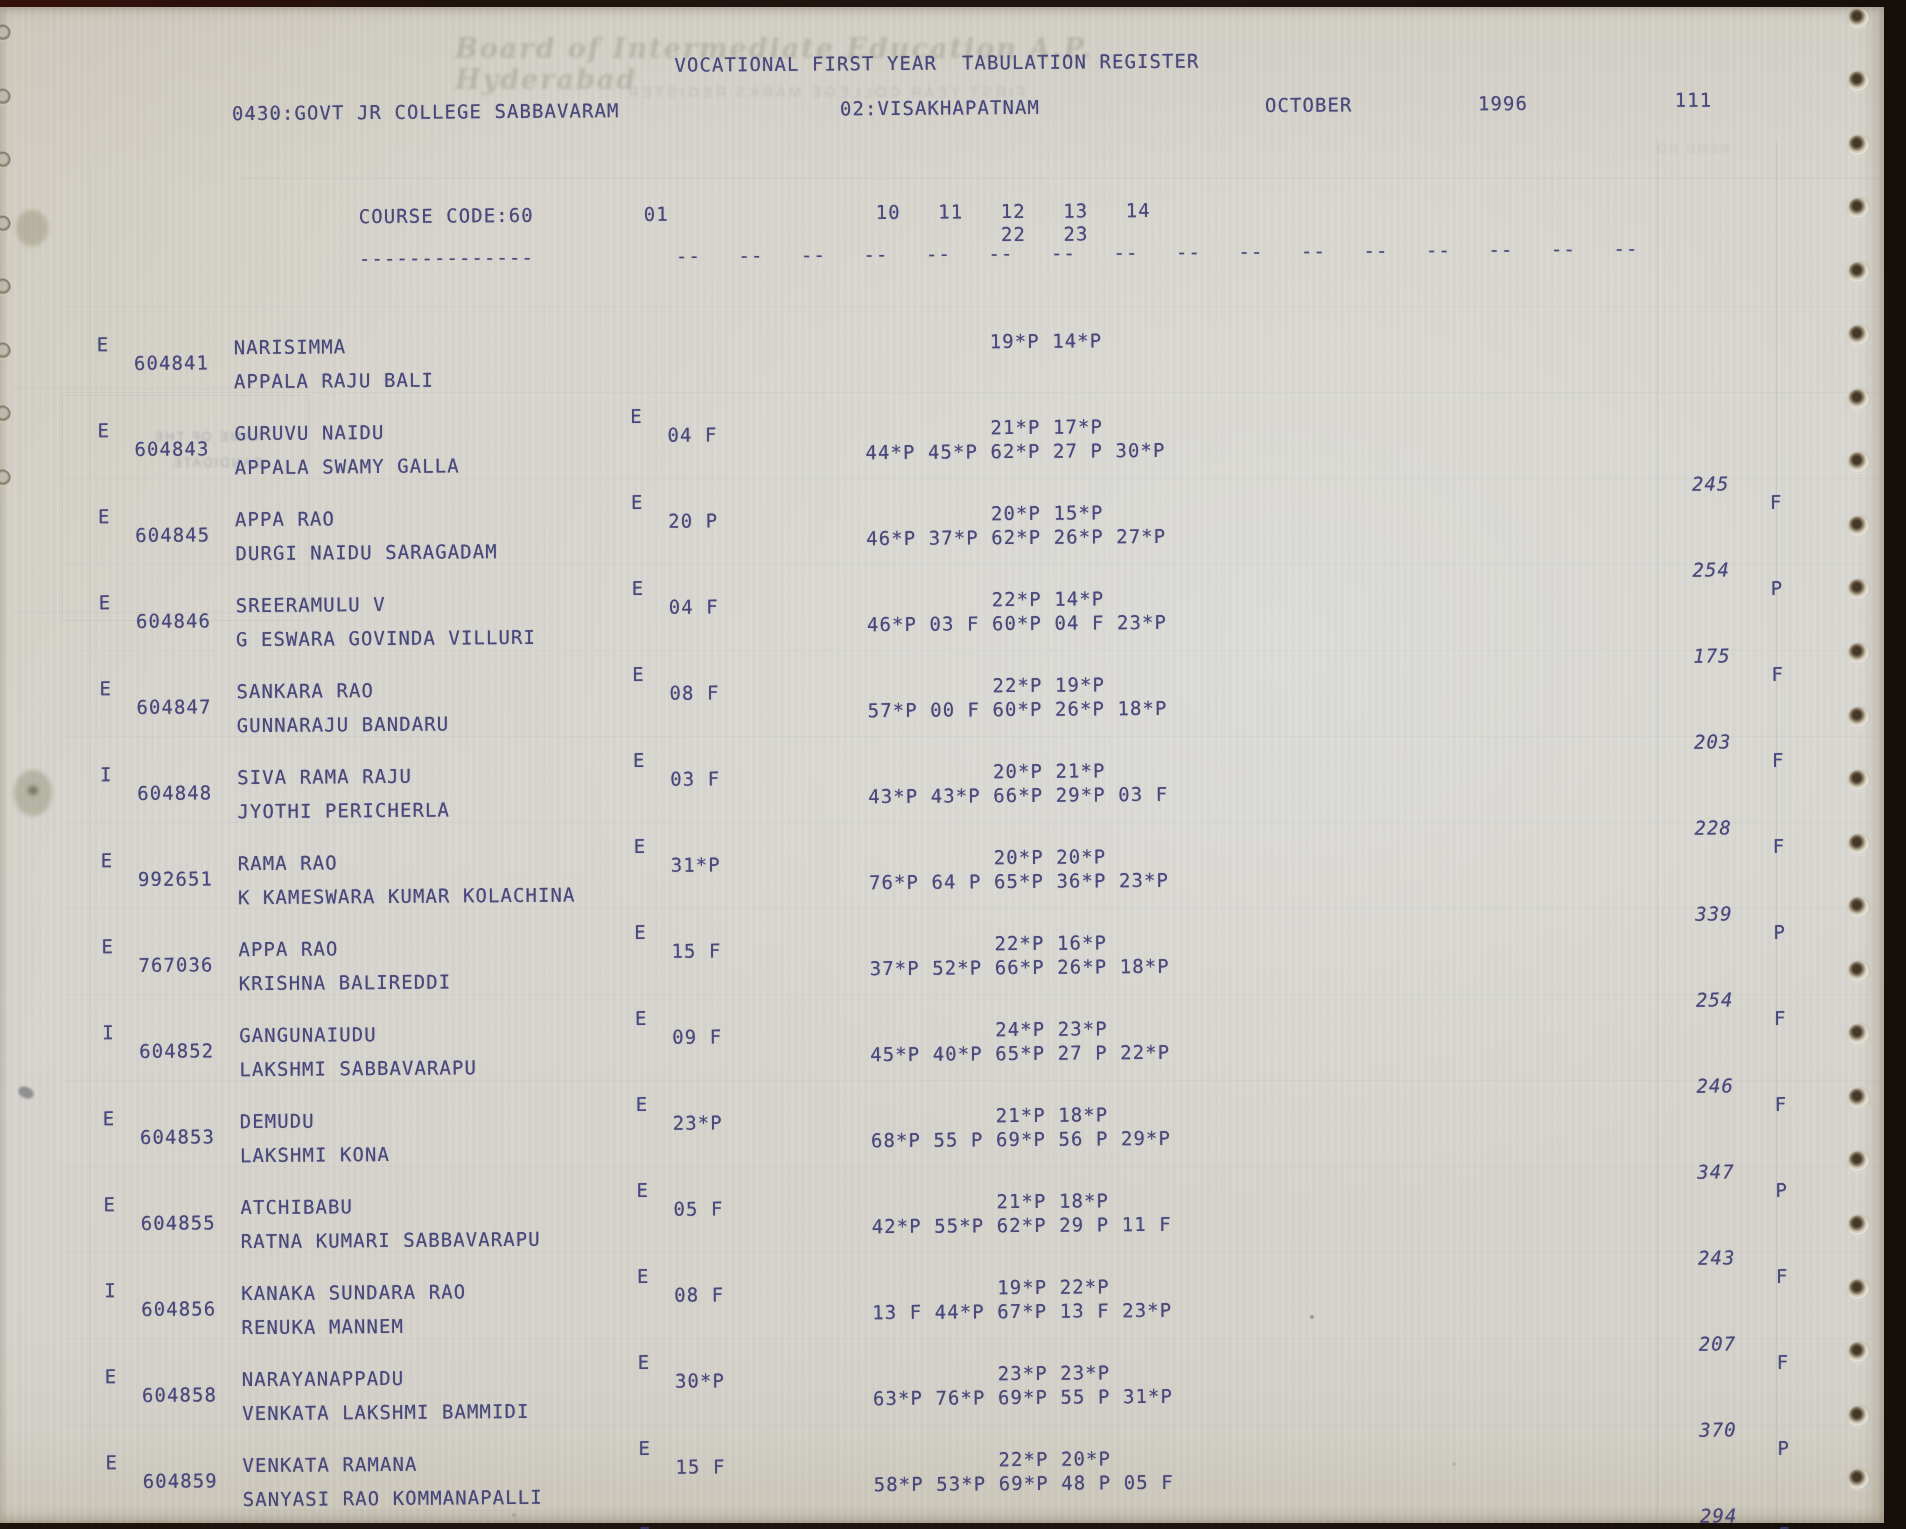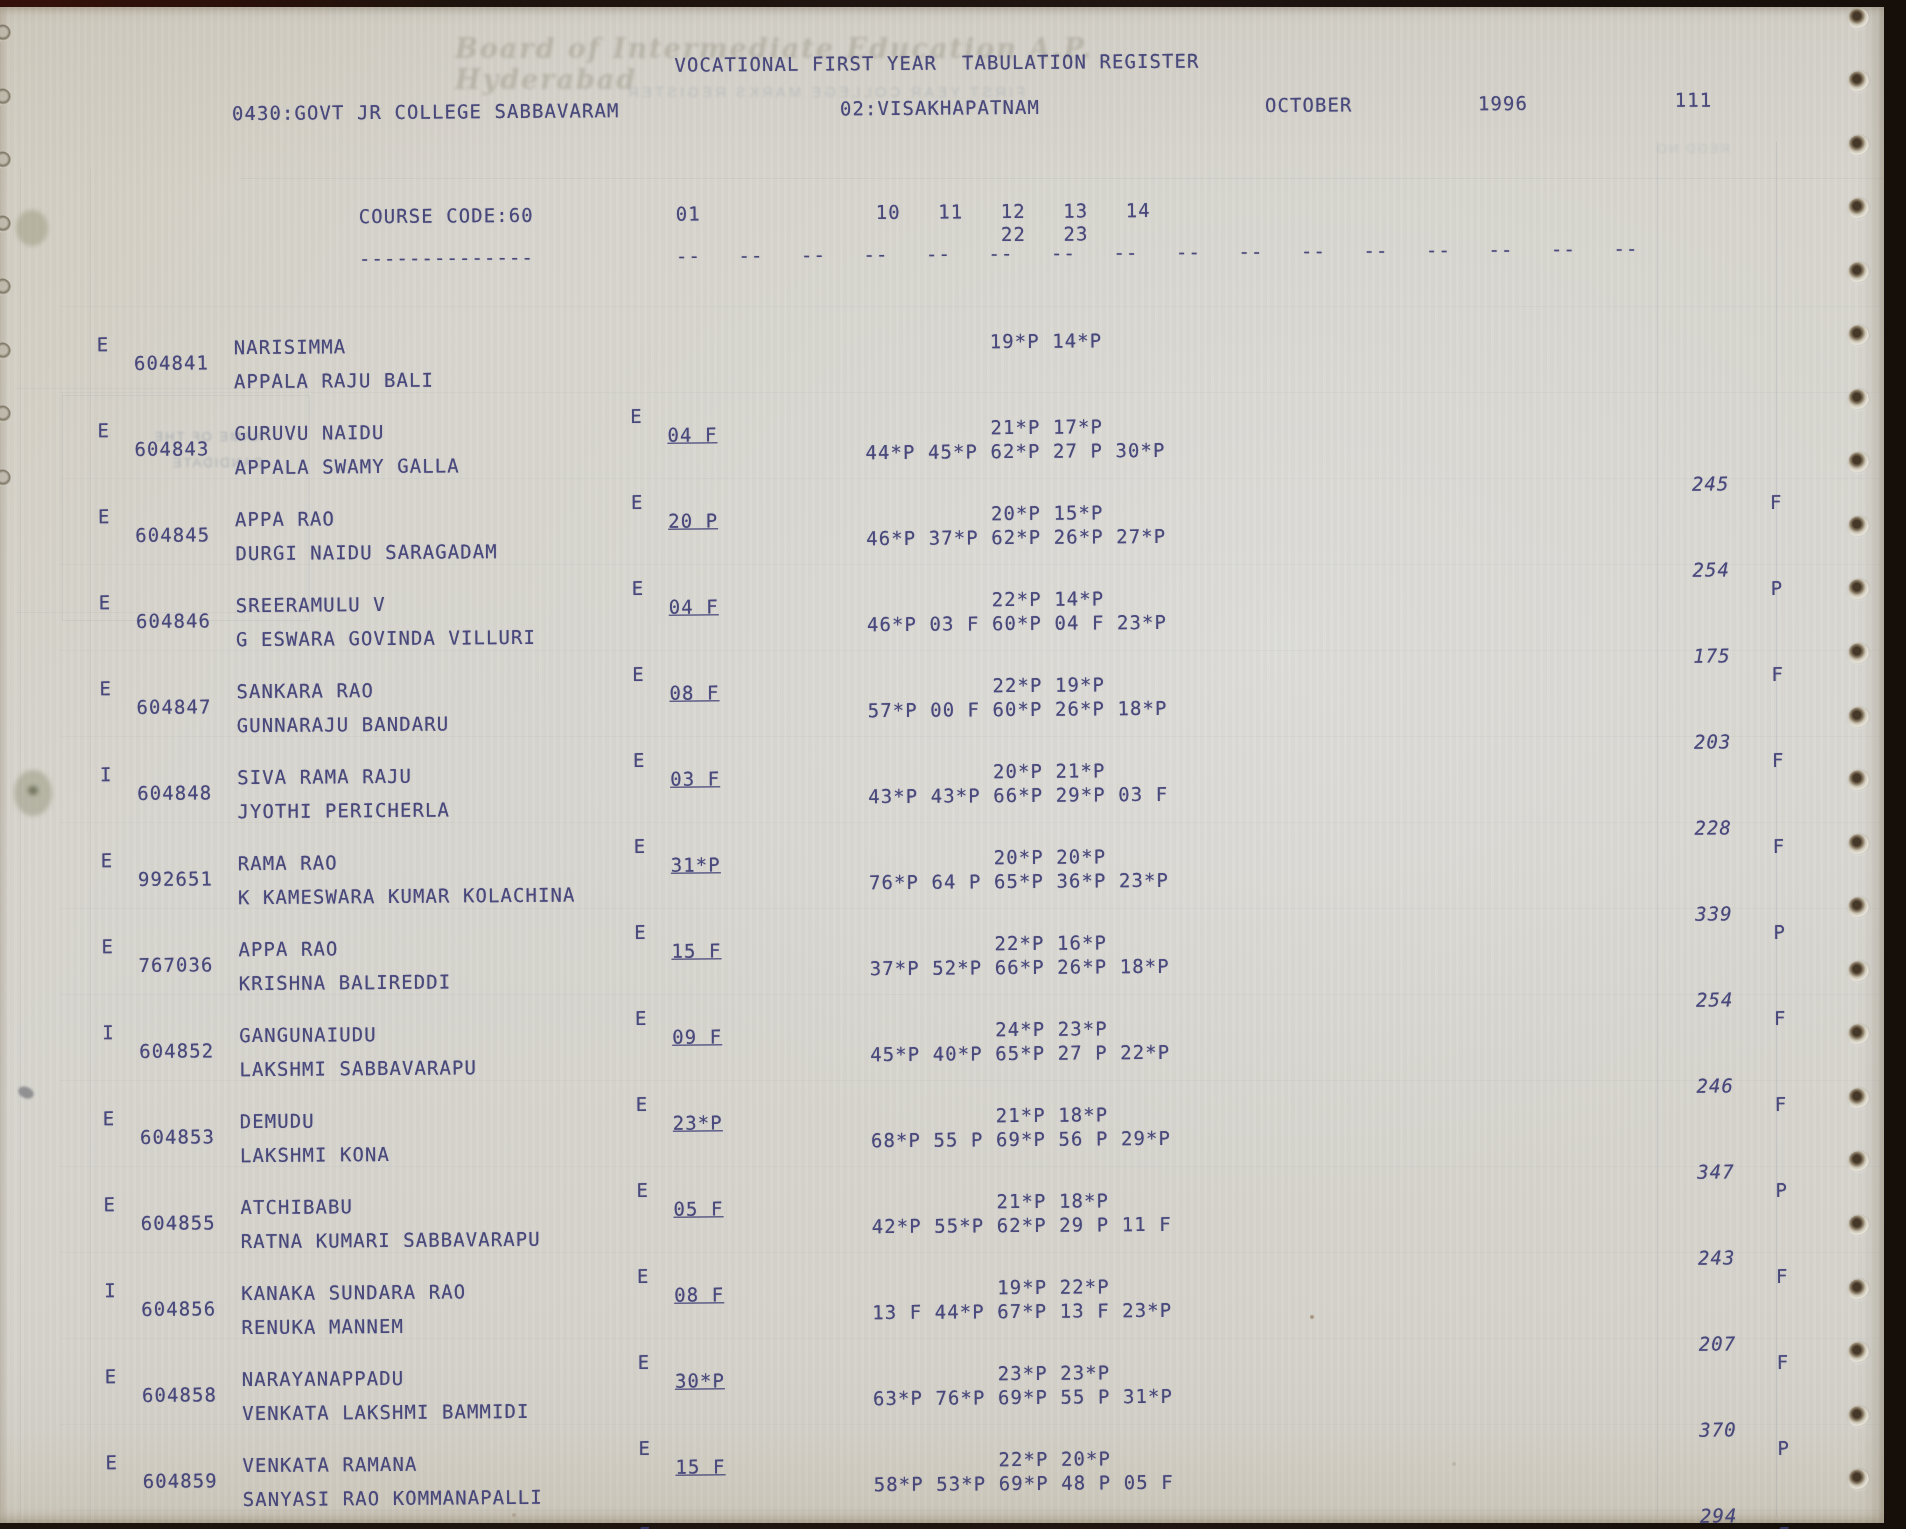--- a/index.html
+++ b/index.html
@@ -17,21 +17,21 @@
       inset 0 3px 6px rgba(110,95,70,.14), inset 3px 0 8px rgba(110,95,70,.10);}
   .texture{position:absolute;inset:0;pointer-events:none;
     background:repeating-linear-gradient(90deg, rgba(255,255,255,.022) 0 3px, rgba(60,50,30,.018) 3px 7px);}
   .print{position:absolute;inset:0;transform:rotate(-0.45deg);transform-origin:0 760px;
     font-family:"DejaVu Sans Mono",monospace;font-size:19px;line-height:19px;
     letter-spacing:1.06px;white-space:pre;color:var(--ink,#3e3e76);opacity:.93;
     text-shadow:0 0 1px rgba(62,62,118,.55);}
   .t{position:absolute;}
   .record{position:absolute;left:0;width:100%;height:52px;}
   .f-status{left:100px;} .f-regno{left:137px;} .f-name1{left:237px;}
-  .f-name2{left:237px;top:23px;} .f-medium{left:633px;} .f-part1{left:670px;text-decoration:underline;}
+  .f-name2{left:237px;top:23px;} .f-medium{left:633px;} .f-part1{left:670px;}
   .f-marks1{left:868px;} .f-marks2{left:993px;top:23px;}
   .f-total{left:1694px;font-style:italic;} .f-result{left:1772px;}
   .hole-r{position:absolute;width:21px;height:21px;border-radius:50%;left:1848px;
     background:radial-gradient(circle at 42% 38%, #453829 0 21%, #7e6f58 33%, #c9c3b3 48%, #e7e3d7 63%, rgba(231,227,215,0) 72%);
     box-shadow:0 1px 2px rgba(255,255,255,.5), 0 0 2px rgba(70,55,35,.35);}
   .hole-l{position:absolute;width:18px;height:18px;border-radius:50%;left:-7px;opacity:.8;
     background:radial-gradient(circle at 55% 45%, #bdb8aa 0 30%, #6e6654 48%, #cdc9bc 62%, rgba(205,201,188,0) 72%);}
   .vline,.hline{position:absolute;background:#5e6c92;pointer-events:none;}
   .vline{width:1px;} .hline{height:1px;}
   .bleed-gothic{position:absolute;left:455px;top:26px;width:720px;
@@ -141,21 +141,21 @@
 
     <div class="print">
       <span class="t" style="left:680px;top:54px">VOCATIONAL FIRST YEAR  TABULATION REGISTER</span>
       <span class="t" style="left:237px;top:99px">0430:GOVT JR COLLEGE SABBAVARAM</span>
       <span class="t" style="left:845px;top:99px">02:VISAKHAPATNAM</span>
       <span class="t" style="left:1270px;top:99px">OCTOBER</span>
       <span class="t" style="left:1483px;top:99px">1996</span>
       <span class="t" style="left:1680px;top:97px">111</span>
 
       <span class="t" style="left:363px;top:203px">COURSE CODE:60</span>
-      <span class="t" style="left:680px;top:203px">01</span>
+      <span class="t" style="left:648px;top:203px">01</span>
       <span class="t" style="left:880px;top:203px">10   11   12   13   14</span>
       <span class="t" style="left:1005px;top:226px">22   23</span>
       <span class="t" style="left:363px;top:245px">--------------</span>
       <span class="t" style="left:680px;top:245px">--   --   --   --   --   --   --   --   --   --   --   --   --   --   --   --</span>
       
     
   <div class="record" style="top: 310px;">
     <span class="t f-status">E</span>
     <span class="t f-regno">604841</span>
     <span class="t f-name1">APPALA RAJU BALI</span>

